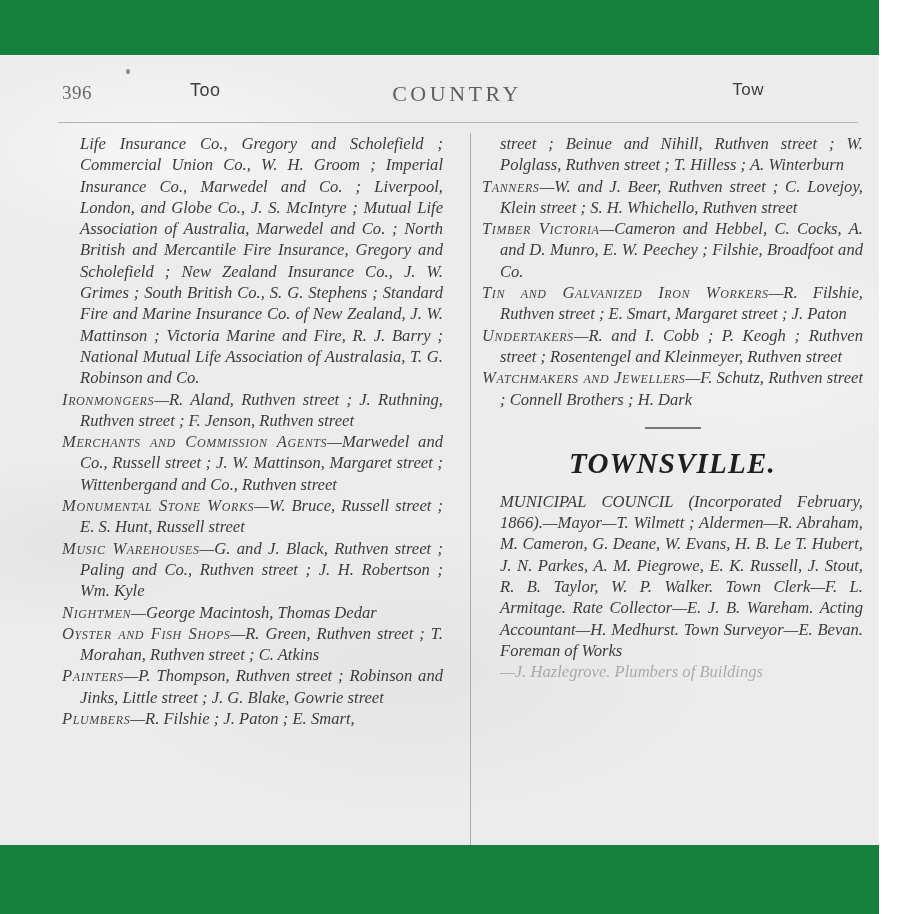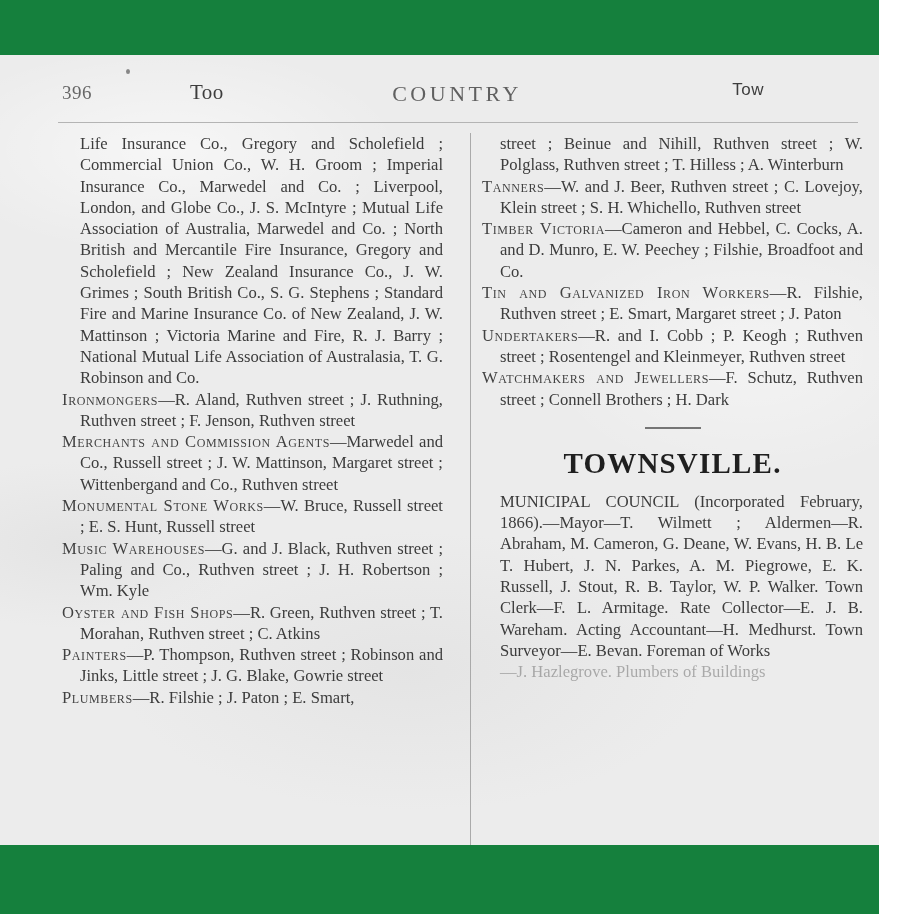--- a/index.html
+++ b/index.html
@@ -53,22 +53,22 @@
     top: 0;
     font-size: 19px;
     letter-spacing: 0.5px;
     color: #4a4a4a;
     opacity: 0.82;
   }
   .head-left {
     position: absolute;
     left: 128px;
     top: -2px;
-    font-family: Liberation Serif, serif;
-    font-size: 21px;
+    font-family: Liberation Sans, sans-serif;
+    font-size: 18px;
     color: #3d3d3d;
     letter-spacing: 0.5px;
   }
   .head-center {
     position: absolute;
     left: 0;
     top: -1px;
     width: 790px;
     text-align: center;
     font-size: 22px;
@@ -104,20 +104,21 @@
     opacity: 0.8;
   }
 
   
   .col {
     position: absolute;
     top: 78px;
     width: 381px;
     height: 712px;
     overflow: hidden;
+    font-style: italic;
   }
   #col-left  { left: 62px; }
   #col-right { left: 482px; }
 
   .col-rule {
     position: absolute;
     left: 470px;
     top: 78px;
     width: 1px;
     height: 712px;
@@ -185,20 +186,21 @@
     <div class="head-rule"></div>
 
     <div class="col-rule"></div>
 
     <div class="col" id="col-left">
         <p class="entry cont"><span>Life Insurance Co., Gregory and Scholefield ; Commercial Union Co., W. H. Groom ; Imperial Insurance Co., Marwedel and Co. ; Liverpool, London, and Globe Co., J. S. McIntyre ; Mutual Life Association of Australia, Marwedel and Co. ; North British and Mercantile Fire Insurance, Gregory and Scholefield ; New Zealand Insurance Co., J. W. Grimes ; South British Co., S. G. Stephens ; Standard Fire and Marine Insurance Co. of New Zealand, J. W. Mattinson ; Victoria Marine and Fire, R. J. Barry ; National Mutual Life Association of Australasia, T. G. Robinson and Co.</span></p>
         <p class="entry"><span class="trade">Ironmongers</span><span>—R. Aland, Ruthven street ; J. Ruthning, Ruthven street ; F. Jenson, Ruthven street</span></p>
         <p class="entry"><span class="trade">Merchants and Commission Agents</span><span>—Marwedel and Co., Russell street ; J. W. Mattinson, Margaret street ; Wittenbergand and Co., Ruthven street</span></p>
         <p class="entry"><span class="trade">Monumental Stone Works</span><span>—W. Bruce, Russell street ; E. S. Hunt, Russell street</span></p>
         <p class="entry"><span class="trade">Music Warehouses</span><span>—G. and J. Black, Ruthven street ; Paling and Co., Ruthven street ; J. H. Robertson ; Wm. Kyle</span></p>
+        <p class="entry"><span class="trade">Nightmen</span><span>—George Macintosh, Thomas Dedar</span></p>
         <p class="entry"><span class="trade">Oyster and Fish Shops</span><span>—R. Green, Ruthven street ; T. Morahan, Ruthven street ; C. Atkins</span></p>
         <p class="entry"><span class="trade">Painters</span><span>—P. Thompson, Ruthven street ; Robinson and Jinks, Little street ; J. G. Blake, Gowrie street</span></p>
         <p class="entry"><span class="trade">Plumbers</span><span>—R. Filshie ; J. Paton ; E. Smart,</span></p>
       </div>
     <div class="col" id="col-right">
         <p class="entry cont"><span>street ; Beinue and Nihill, Ruthven street ; W. Polglass, Ruthven street ; T. Hilless ; A. Winterburn</span></p>
         <p class="entry"><span class="trade">Tanners</span><span>—W. and J. Beer, Ruthven street ; C. Lovejoy, Klein street ; S. H. Whichello, Ruthven street</span></p>
         <p class="entry"><span class="trade">Timber Victoria</span><span>—Cameron and Hebbel, C. Cocks, A. and D. Munro, E. W. Peechey ; Filshie, Broadfoot and Co.</span></p>
         <p class="entry"><span class="trade">Tin and Galvanized Iron Workers</span><span>—R. Filshie, Ruthven street ; E. Smart, Margaret street ; J. Paton</span></p>
         <p class="entry"><span class="trade">Undertakers</span><span>—R. and I. Cobb ; P. Keogh ; Ruthven street ; Rosentengel and Kleinmeyer, Ruthven street</span></p>

